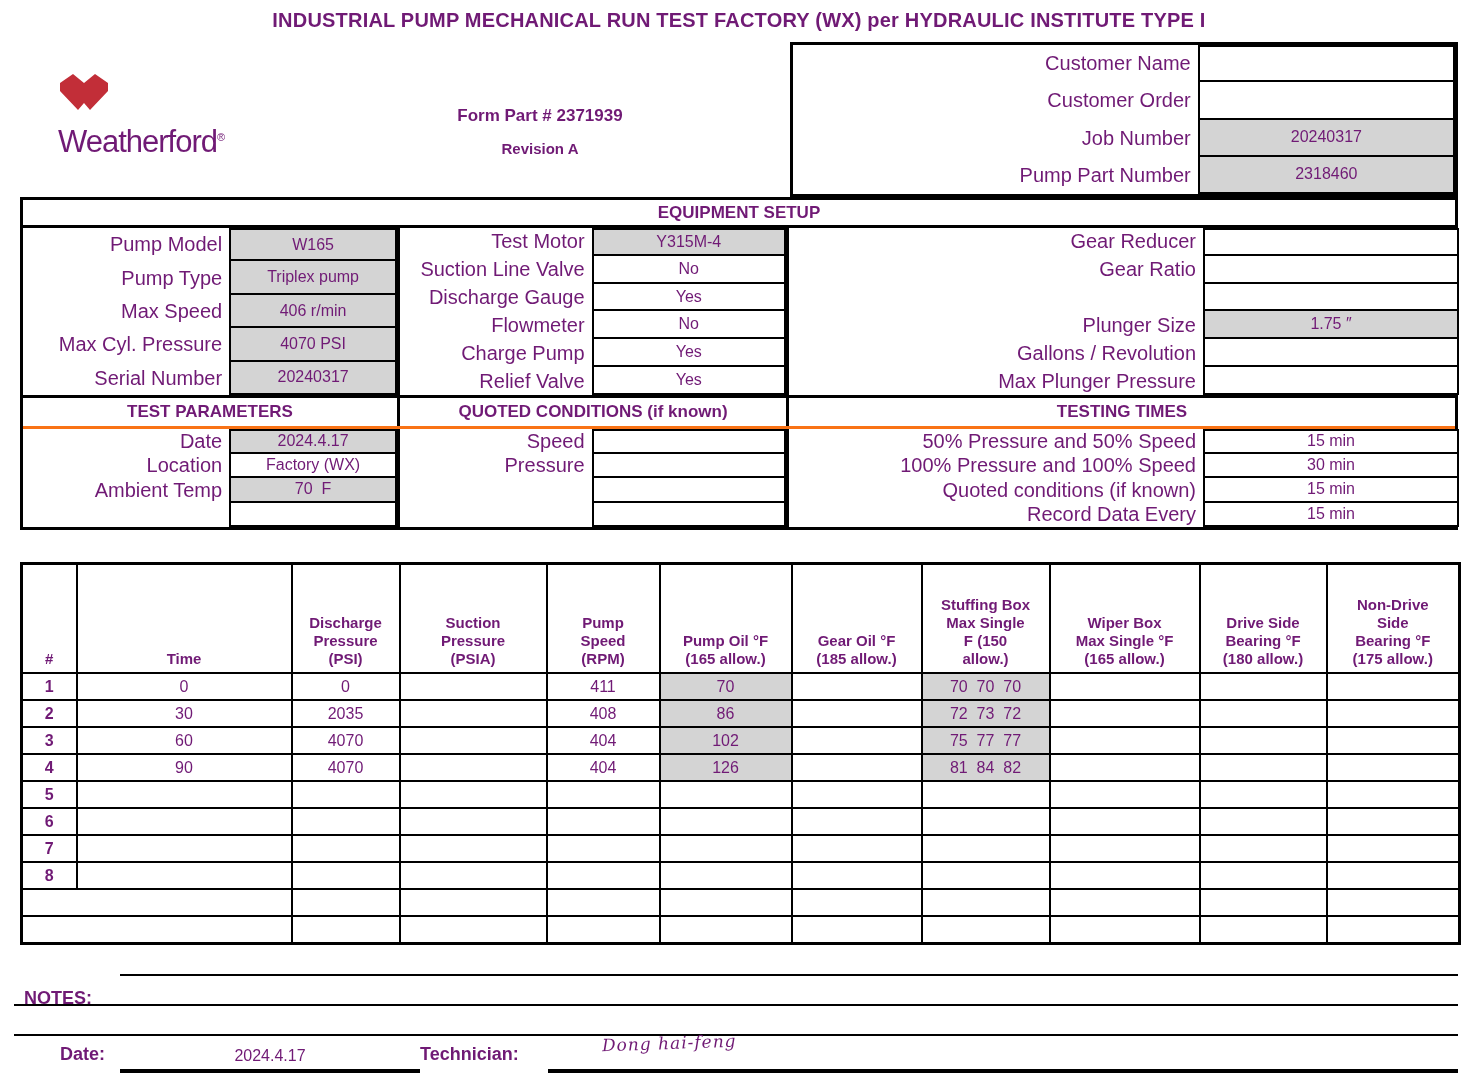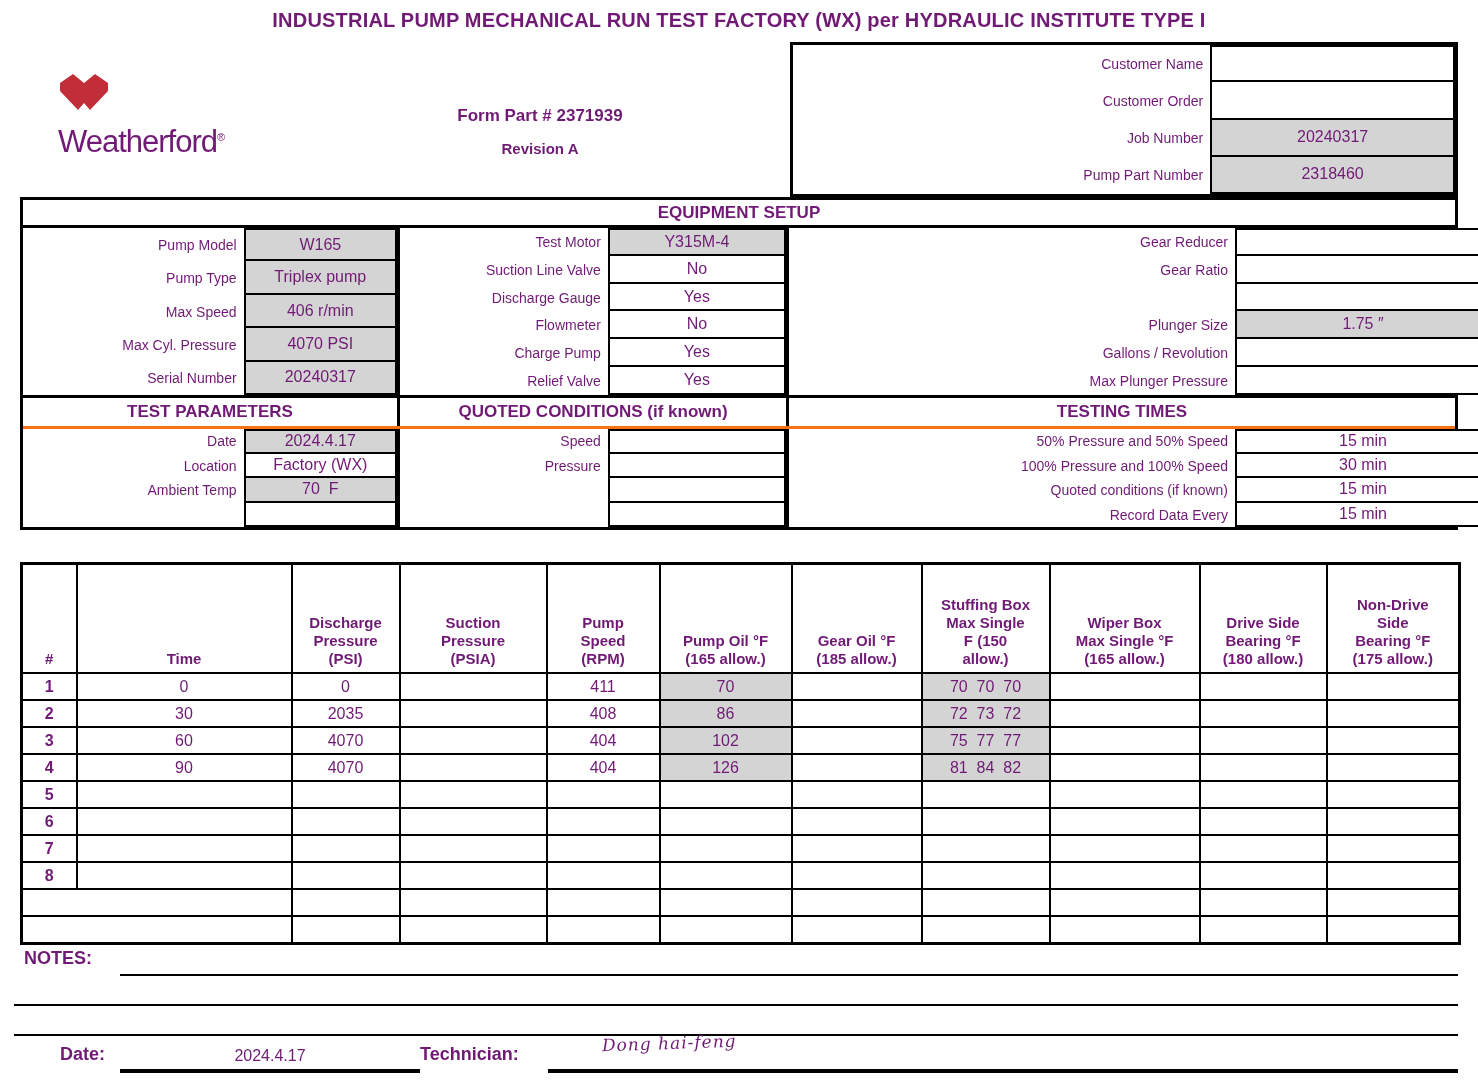--- a/index.html
+++ b/index.html
@@ -16,21 +16,21 @@
   .logo-text sup{font-size:11px;vertical-align:super;}
 
   .form-part{position:absolute;left:420px;top:106px;width:240px;text-align:center;
              font-size:17px;font-weight:bold;}
   .revision{position:absolute;left:420px;top:140px;width:240px;text-align:center;
             font-size:15px;font-weight:bold;}
 
   
   .lv-row{display:flex;flex:1;min-height:0;}
   .lv-label{display:flex;align-items:center;justify-content:flex-end;
-            text-align:left;padding-right:7px;font-size:14px;white-space:nowrap;padding-left:32px;}
+            text-align:left;padding-right:7px;font-size:20px;white-space:nowrap;}
   .lv-value{display:flex;align-items:center;justify-content:center;border:2px solid #000;
             box-sizing:border-box;font-size:16px;background:#fff;white-space:pre;}
   .lv-row + .lv-row .lv-value{margin-top:-2px;}
   .lv-value.filled{background:#d4d4d4;}
 
   
   .jobinfo{position:absolute;left:790px;top:42px;width:668px;height:155px;
            border:3px solid #000;box-sizing:border-box;display:flex;flex-direction:column;}
   .jobinfo-title{height:26px;border-bottom:3px solid #000;display:flex;align-items:center;
                  justify-content:center;font-size:17px;font-weight:bold;}
@@ -61,21 +61,21 @@
   table.run{border-collapse:collapse;table-layout:fixed;width:1438px;border:3px solid #000;}
   table.run th{border:2px solid #000;font-size:15px;font-weight:bold;text-align:center;
                vertical-align:bottom;white-space:pre-line;padding:3px 1px 4px;line-height:1.2;
                height:100px;}
   table.run td{border:2px solid #000;font-size:16px;text-align:center;height:25px;
                padding:0 2px;white-space:pre;}
   table.run td.num{font-weight:bold;}
   table.run td.shaded{background:#d4d4d4;}
 
   
-  .notes-label{position:absolute;left:24px;top:948px;font-size:18px;font-weight:bold;}
+  .notes-label{position:absolute;left:24px;top:988px;font-size:18px;font-weight:bold;}
   .rule{position:absolute;background:#000;height:2px;}
   .rule1{left:120px;top:974px;width:1338px;}
   .rule2{left:14px;top:1004px;width:1444px;}
   .rule3{left:14px;top:1034px;width:1444px;}
 
   .date-label{position:absolute;left:60px;top:1044px;font-size:18px;font-weight:bold;}
   .date-value{position:absolute;left:120px;top:1047px;width:300px;text-align:center;font-size:16px;}
   .tech-label{position:absolute;left:420px;top:1044px;font-size:18px;font-weight:bold;}
   .signature{position:absolute;left:602px;top:1033px;font-family:"DejaVu Serif",serif;
              font-style:italic;font-size:17px;transform:rotate(-2deg);letter-spacing:1px;}

